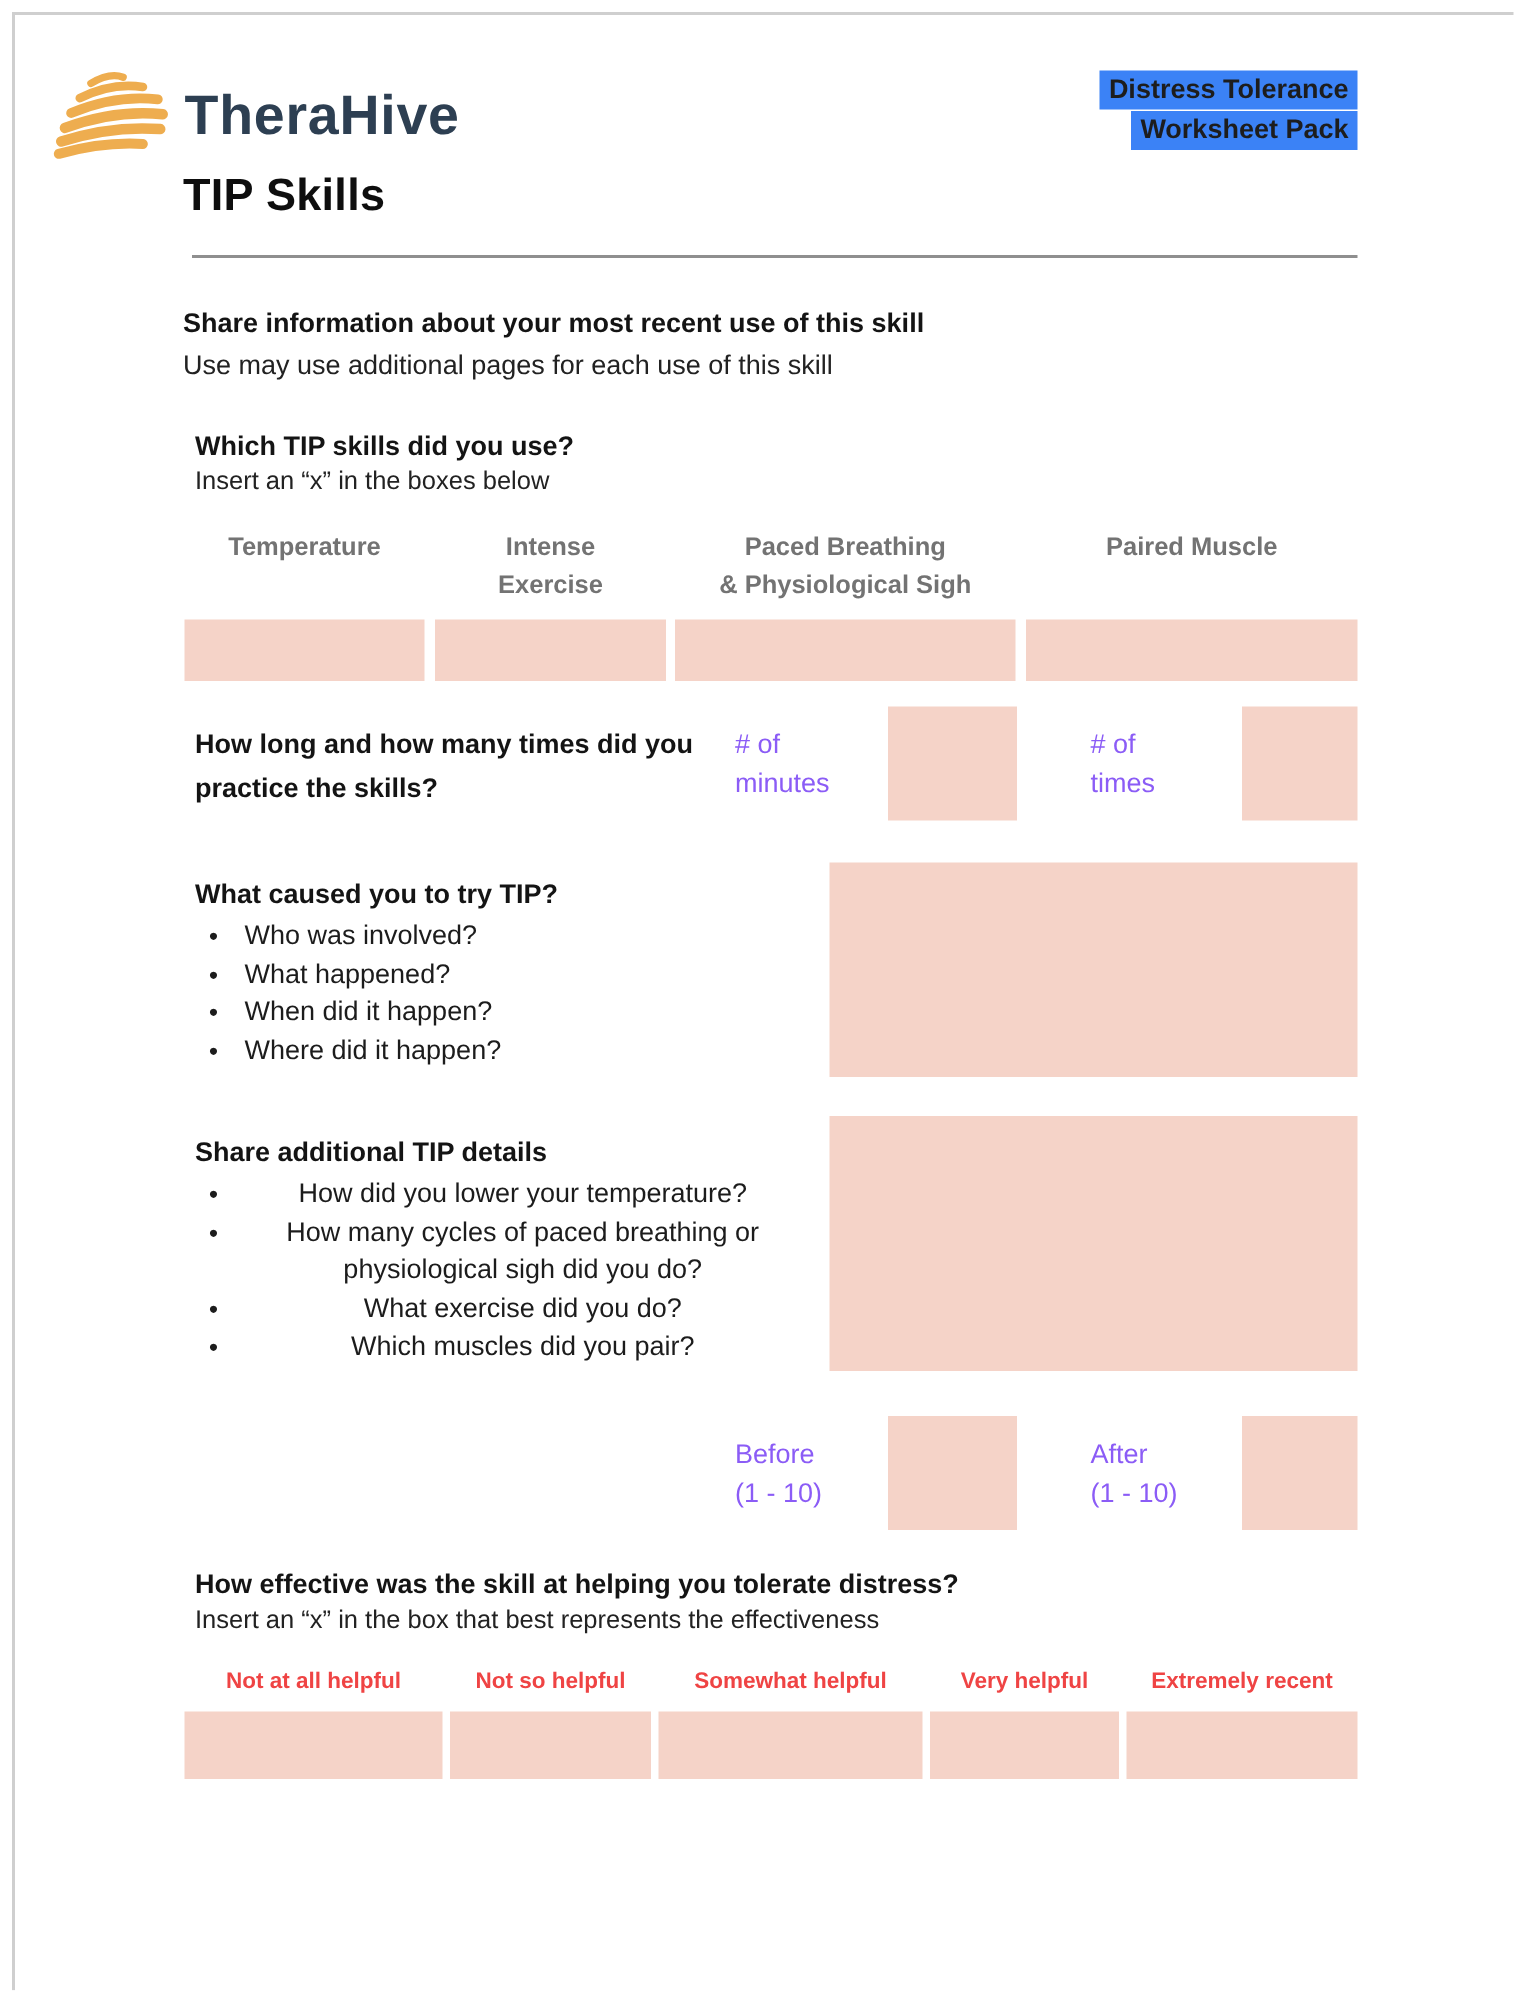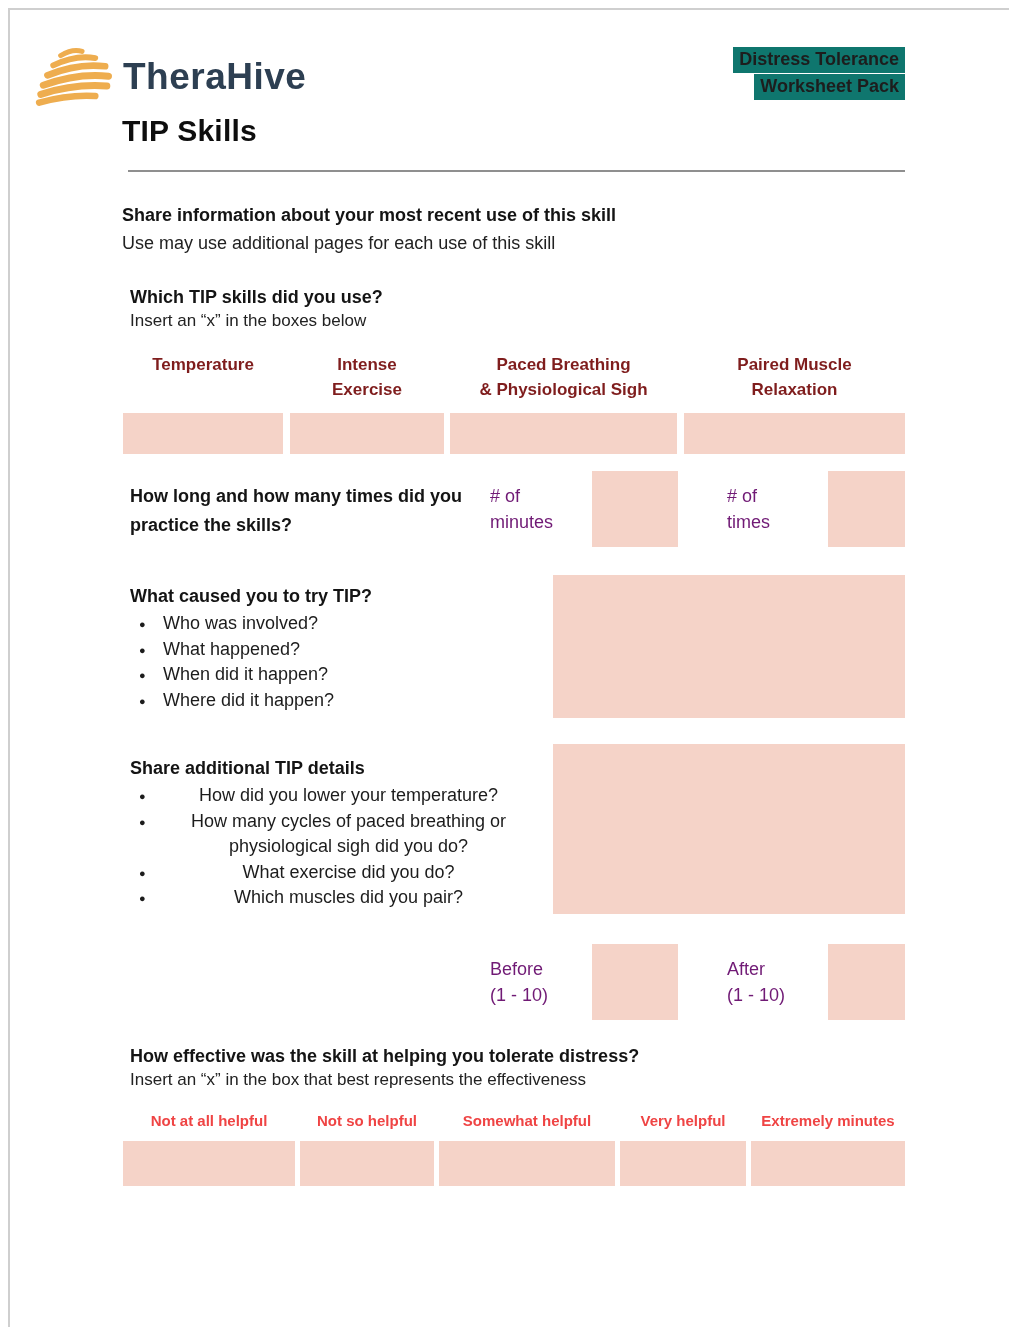--- a/index.html
+++ b/index.html
@@ -18,53 +18,53 @@
 
   
   .logo { position:absolute; left:30px; top:44px; width:86px; height:66px; }
   .wordmark {
     position:absolute; left:123px; top:56px;
     font-size:37px; font-weight:700; letter-spacing:0.5px;
     color:#2d3f52;
   }
   .badge-wrap { position:absolute; right:121px; top:47px; text-align:right; }
   .badge-line {
-    display:inline-block; background:#0f766e; color:#1d1d1d;
+    display:inline-block; background:#3b82f6; color:#1d1d1d;
     font-size:18px; font-weight:700; padding:2px 6px 3px 6px; margin-bottom:1px;
   }
 
   .doc-title {
     position:absolute; left:122px; top:114px;
     font-size:30px; font-weight:700; color:#0e0e0e; letter-spacing:0.2px;
   }
   .rule { position:absolute; left:128px; top:170px; width:777px; height:2px; background:#8f8f8f; }
 
   .t-bold   { font-weight:700; font-size:18px; color:#141414; }
   .t-body   { font-weight:400; font-size:18px; color:#222222; }
   .t-hint   { font-weight:400; font-size:17px; color:#222222;text-align:right; }
 
   .col-head {
     position:absolute; text-align:center;
-    font-weight:700; font-size:17px; line-height:25px; color:#7f1d1d;
+    font-weight:700; font-size:17px; line-height:25px; color:#737373;
   }
   .pbox { position:absolute; background:#f5d3c8; }
 
   .q2 { line-height:29px; }
 
   ul.blist { list-style:none; margin:0; padding:0; position:absolute; }
   ul.blist li {
     position:relative; padding-left:29px;
     font-size:18px; line-height:25.5px; color:#1c1c1c;
   }
   ul.blist li::before {
     content:"●"; position:absolute; left:5px; top:1px;
     font-size:11px; color:#1c1c1c;
   }
 
-  .fld-label { position:absolute; font-size:18px; line-height:26px; color:#701a75; }
+  .fld-label { position:absolute; font-size:18px; line-height:26px; color:#8b5cf6; }
 
   .opt-label {
     position:absolute; text-align:center;
     font-size:15px; font-weight:600; color:#ef4444;
   }
 </style>
 </head>
 <body>
 
 <div class="page">
@@ -103,21 +103,20 @@
   <div class="col-head" style="left:290px; top:352px; width:154px;">
     <div>Intense</div>
     <div>Exercise</div>
   </div>
   <div class="col-head" style="left:450px; top:352px; width:227px;">
     <div>Paced Breathing</div>
     <div>&amp; Physiological Sigh</div>
   </div>
   <div class="col-head" style="left:684px; top:352px; width:221px;">
     <div>Paired Muscle</div>
-    <div>Relaxation</div>
   </div>
 
   <div class="pbox" style="left:123px; top:413px; width:160px; height:41px;"></div>
   <div class="pbox" style="left:290px; top:413px; width:154px; height:41px;"></div>
   <div class="pbox" style="left:450px; top:413px; width:227px; height:41px;"></div>
   <div class="pbox" style="left:684px; top:413px; width:221px; height:41px;"></div>
 
   <div class="abs t-bold q2" style="left:130px; top:482px; width:335px;">How long and how many times did you practice the skills?</div>
   <div class="fld-label" style="left:490px; top:483px; width:80px;">
     <div># of</div>
@@ -159,21 +158,21 @@
   </div>
   <div class="pbox" style="left:828px; top:944px; width:77px; height:76px;"></div>
 
   <div class="abs t-bold" style="left:130px; top:1046px;">How effective was the skill at helping you tolerate distress?</div>
   <div class="abs t-hint" style="left:130px; top:1070px;">Insert an “x” in the box that best represents the effectiveness</div>
 
   <div class="opt-label" style="left:123px; top:1112px; width:172px;">Not at all helpful</div>
   <div class="opt-label" style="left:300px; top:1112px; width:134px;">Not so helpful</div>
   <div class="opt-label" style="left:439px; top:1112px; width:176px;">Somewhat helpful</div>
   <div class="opt-label" style="left:620px; top:1112px; width:126px;">Very helpful</div>
-  <div class="opt-label" style="left:751px; top:1112px; width:154px;">Extremely minutes</div>
+  <div class="opt-label" style="left:751px; top:1112px; width:154px;">Extremely recent</div>
 
   <div class="pbox" style="left:123px; top:1141px; width:172px; height:45px;"></div>
   <div class="pbox" style="left:300px; top:1141px; width:134px; height:45px;"></div>
   <div class="pbox" style="left:439px; top:1141px; width:176px; height:45px;"></div>
   <div class="pbox" style="left:620px; top:1141px; width:126px; height:45px;"></div>
   <div class="pbox" style="left:751px; top:1141px; width:154px; height:45px;"></div>
 
 </div>
 
 </body></html>

